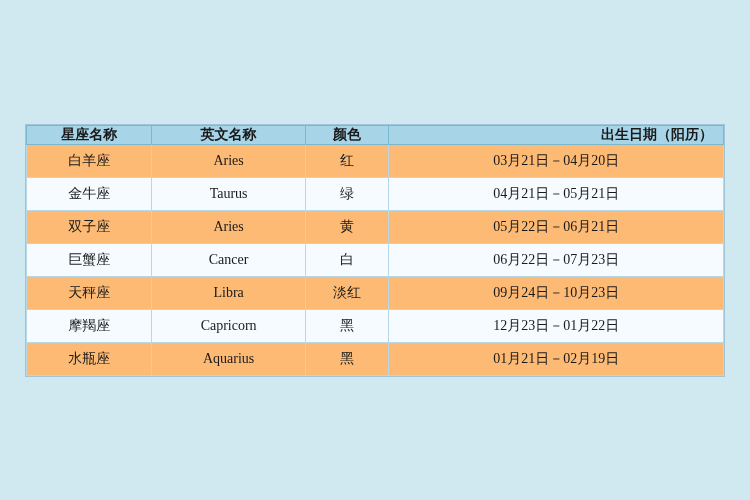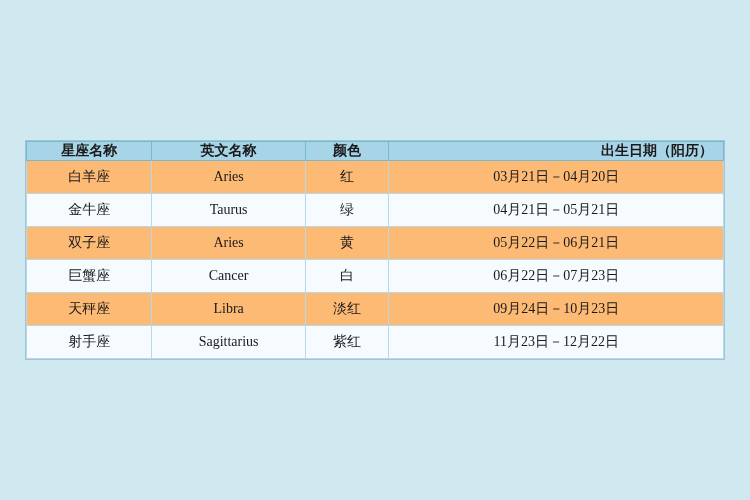--- a/index.html
+++ b/index.html
@@ -100,20 +100,26 @@
           <td>白</td>
           <td>06月22日－07月23日</td>
         </tr>
         <tr>
           <td>天秤座</td>
           <td>Libra</td>
           <td>淡红</td>
           <td>09月24日－10月23日</td>
         </tr>
         <tr>
-          <td>射手座</td>
-          <td>Sagittarius</td>
-          <td>紫红</td>
-          <td>11月23日－12月22日</td>
+          <td>摩羯座</td>
+          <td>Capricorn</td>
+          <td>黑</td>
+          <td>12月23日－01月22日</td>
+        </tr>
+        <tr>
+          <td>水瓶座</td>
+          <td>Aquarius</td>
+          <td>黑</td>
+          <td>01月21日－02月19日</td>
         </tr>
       </tbody>
   </table>
 </div>
 
 </body></html>

